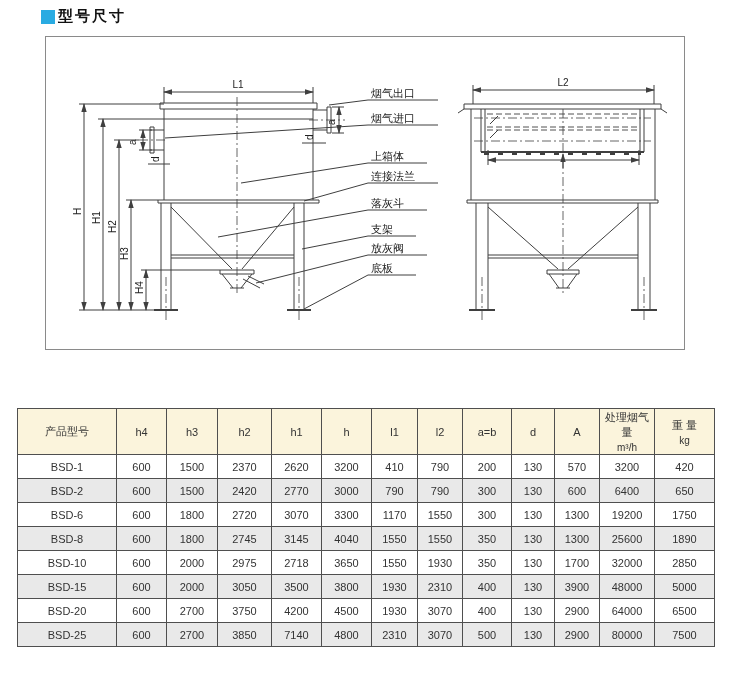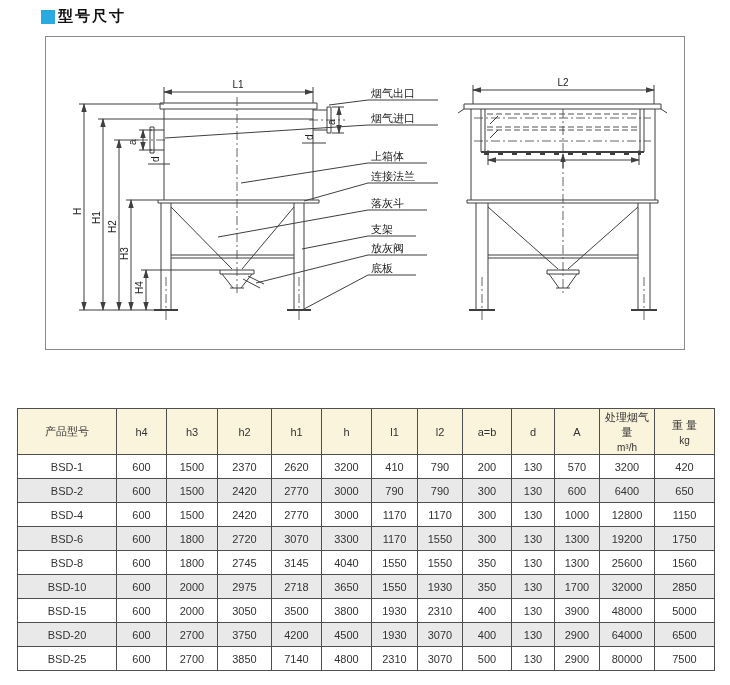--- a/index.html
+++ b/index.html
@@ -288,35 +288,20 @@
         <td>3000</td>
         <td>790</td>
         <td>790</td>
         <td>300</td>
         <td>130</td>
         <td>600</td>
         <td>6400</td>
         <td>650</td>
       </tr>
       <tr>
-        <td>BSD-4</td>
-        <td>600</td>
-        <td>1500</td>
-        <td>2420</td>
-        <td>2770</td>
-        <td>3000</td>
-        <td>1170</td>
-        <td>1170</td>
-        <td>300</td>
-        <td>130</td>
-        <td>1000</td>
-        <td>12800</td>
-        <td>1150</td>
-      </tr>
-      <tr>
         <td>BSD-6</td>
         <td>600</td>
         <td>1800</td>
         <td>2720</td>
         <td>3070</td>
         <td>3300</td>
         <td>1170</td>
         <td>1550</td>
         <td>300</td>
         <td>130</td>
@@ -330,21 +315,21 @@
         <td>1800</td>
         <td>2745</td>
         <td>3145</td>
         <td>4040</td>
         <td>1550</td>
         <td>1550</td>
         <td>350</td>
         <td>130</td>
         <td>1300</td>
         <td>25600</td>
-        <td>1560</td>
+        <td>1890</td>
       </tr>
       <tr>
         <td>BSD-10</td>
         <td>600</td>
         <td>2000</td>
         <td>2975</td>
         <td>2718</td>
         <td>3650</td>
         <td>1550</td>
         <td>1930</td>

